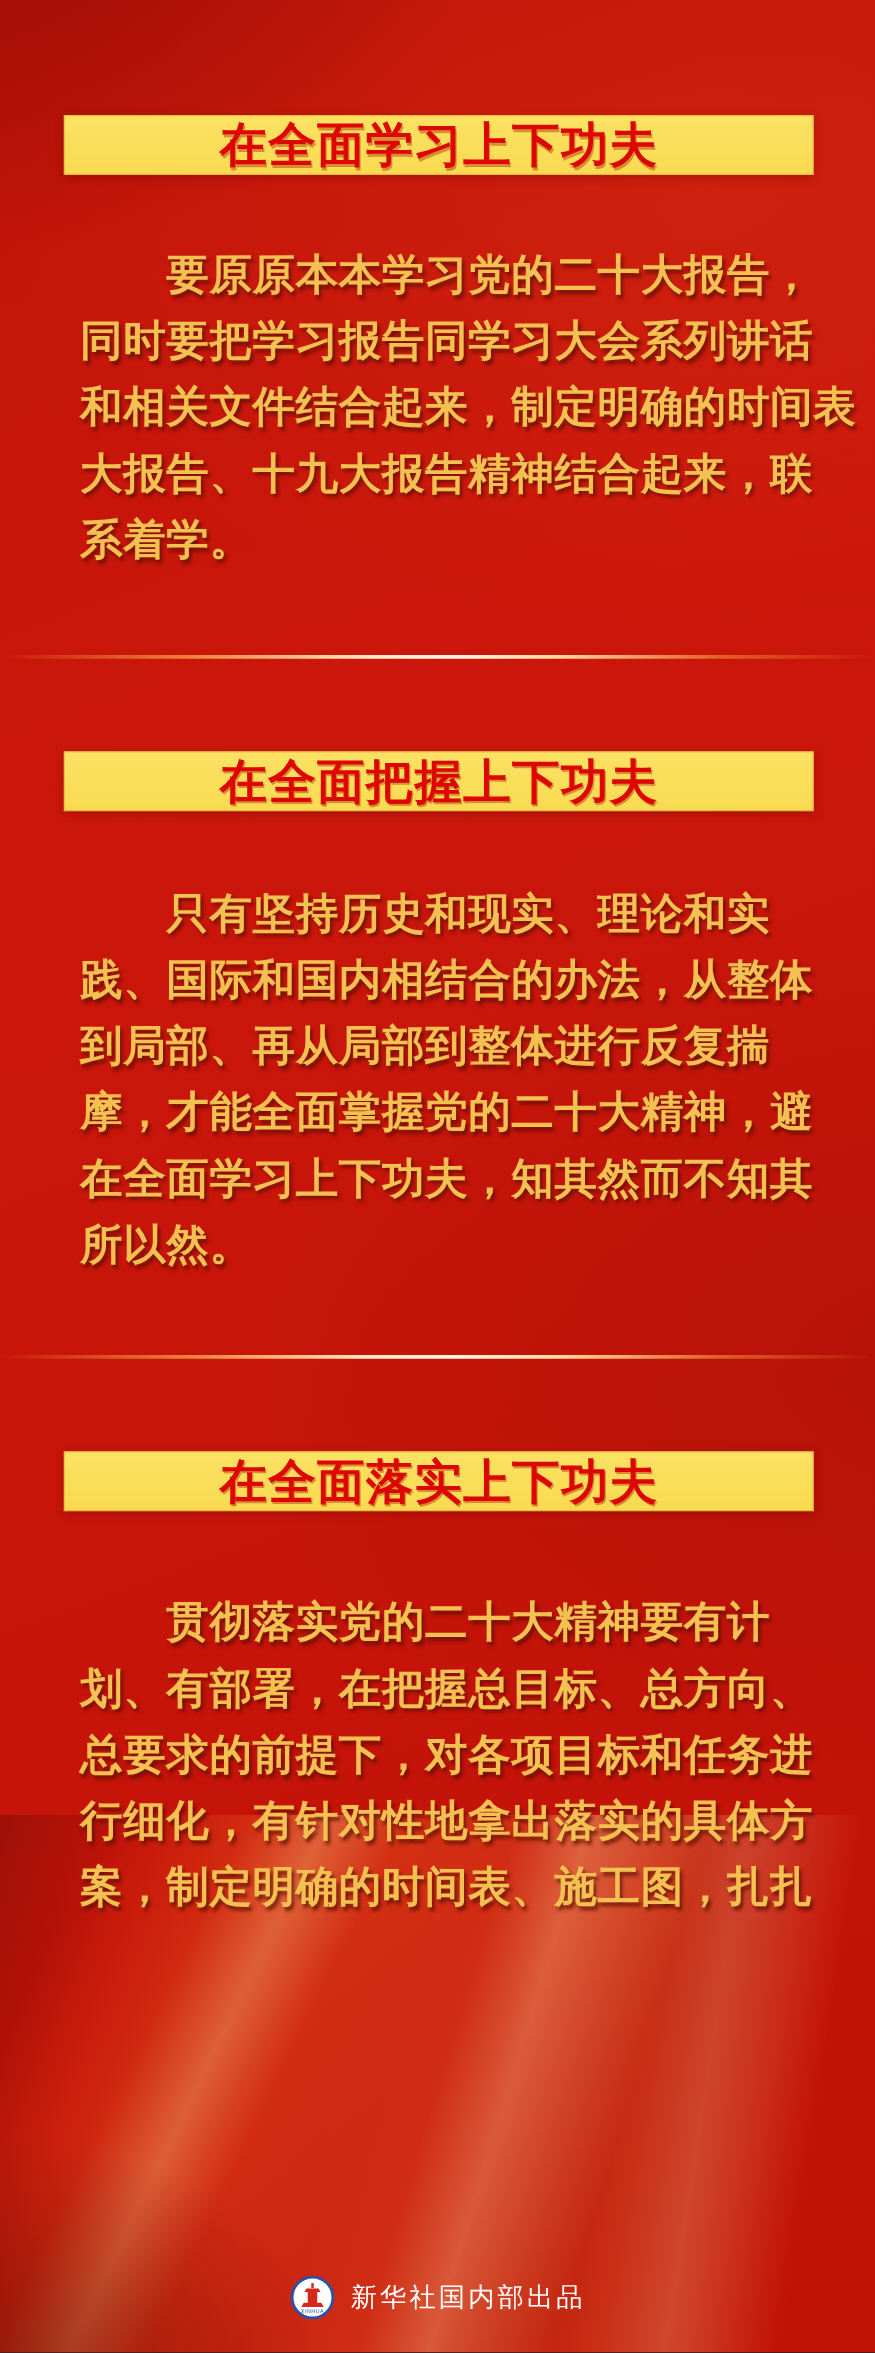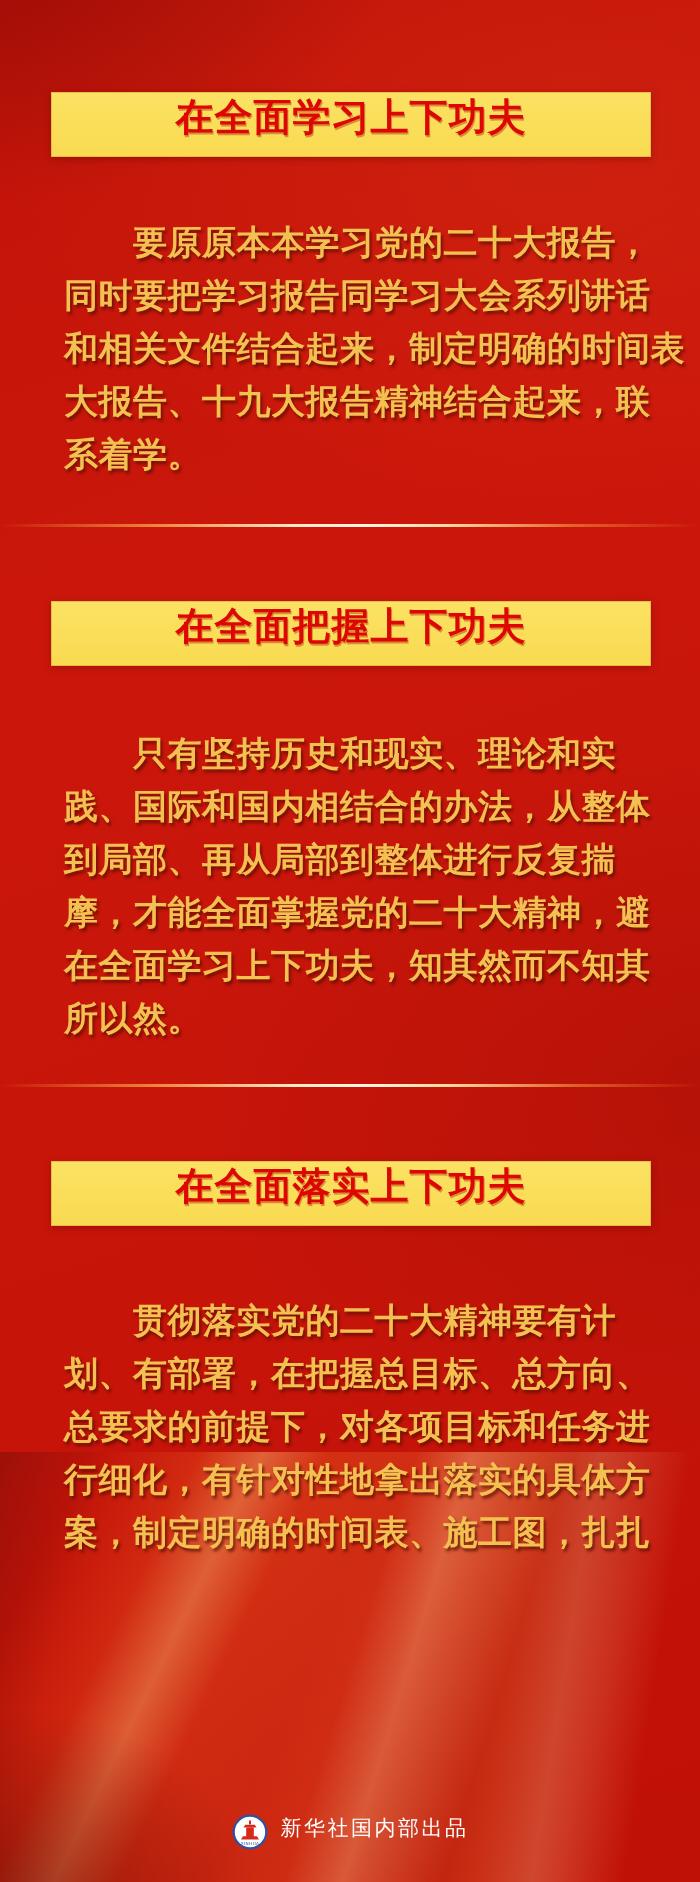--- a/index.html
+++ b/index.html
@@ -14,49 +14,49 @@
   }
   .silk{
     position:absolute;left:0;bottom:0;width:700px;height:430px;pointer-events:none;
     background:
       radial-gradient(420px 300px at -2% 104%, rgba(70,0,0,.45), rgba(70,0,0,0) 65%),
       linear-gradient(116deg, rgba(255,255,255,0) 10%, rgba(255,120,40,.18) 22%, rgba(255,195,115,.40) 29%, rgba(255,120,40,.12) 36%, rgba(0,0,0,0) 46%),
       linear-gradient(107deg, rgba(0,0,0,.20) 0%, rgba(0,0,0,0) 15%, rgba(255,140,60,.22) 50%, rgba(255,205,135,.38) 57%, rgba(150,18,0,.18) 69%, rgba(0,0,0,0) 82%),
       linear-gradient(99deg, rgba(0,0,0,0) 56%, rgba(255,150,70,.26) 71%, rgba(255,215,155,.28) 78%, rgba(0,0,0,0) 90%);
   }
   .banner{
-    position:absolute;left:51px;width:600px;height:65px;
-    display:flex;justify-content:center;
+    position:absolute;left:51px;width:600px;height:48px;
+    display:flex;align-items:center;justify-content:center;
     background:linear-gradient(180deg,#fbe263 0%,#f9da51 100%);
     box-shadow:0 2px 7px rgba(90,0,0,.35), inset 0 0 0 1px rgba(205,150,40,.45);
   }
   .banner h2{
     margin:0;font-size:38px;font-weight:900;color:#de0600;letter-spacing:1px;
     text-shadow:1px 2px 0 rgba(165,20,0,.4);
   }
   .b1{top:92px}.b2{top:601px}.b3{top:1161px}
   .body{position:absolute;left:64px;width:590px;}
   .t1{top:194px}.t2{top:705px}.t3{top:1272px}
   .line{
     margin:0;height:53px;line-height:53px;font-size:34px;letter-spacing:.5px;
     font-weight:bold;color:#f3c052;white-space:nowrap;
     text-shadow:2px 3px 3px rgba(90,15,0,.75);
   }
-  .indent{text-indent:69px;margin-top:22px;}
+  .indent{text-indent:69px;}
   .divider{
     position:absolute;left:0;width:700px;height:3px;border-radius:2px;
     background:linear-gradient(90deg,
       rgba(255,120,40,0) 0%, rgba(225,105,40,.5) 8%, rgba(248,160,70,.8) 22%,
       #ffe9c6 42%, #fff5e2 52%, #ffd9a0 64%,
       rgba(240,130,50,.7) 82%, rgba(255,120,40,0) 100%);
   }
   .d1{top:524px}.d2{top:1084px}
   .footer{
     position:absolute;left:0;top:1814px;width:700px;height:48px;
-    display:flex;justify-content:center;gap:13px;
+    display:flex;align-items:center;justify-content:center;gap:13px;
   }
   .logo{width:36px;height:36px;display:block;}
   .pub{
     font-family:"DejaVu Sans","Liberation Sans",sans-serif;
     font-size:21px;color:#ffffff;letter-spacing:2.5px;
   }
 </style>
 </head>
 <body>
 

